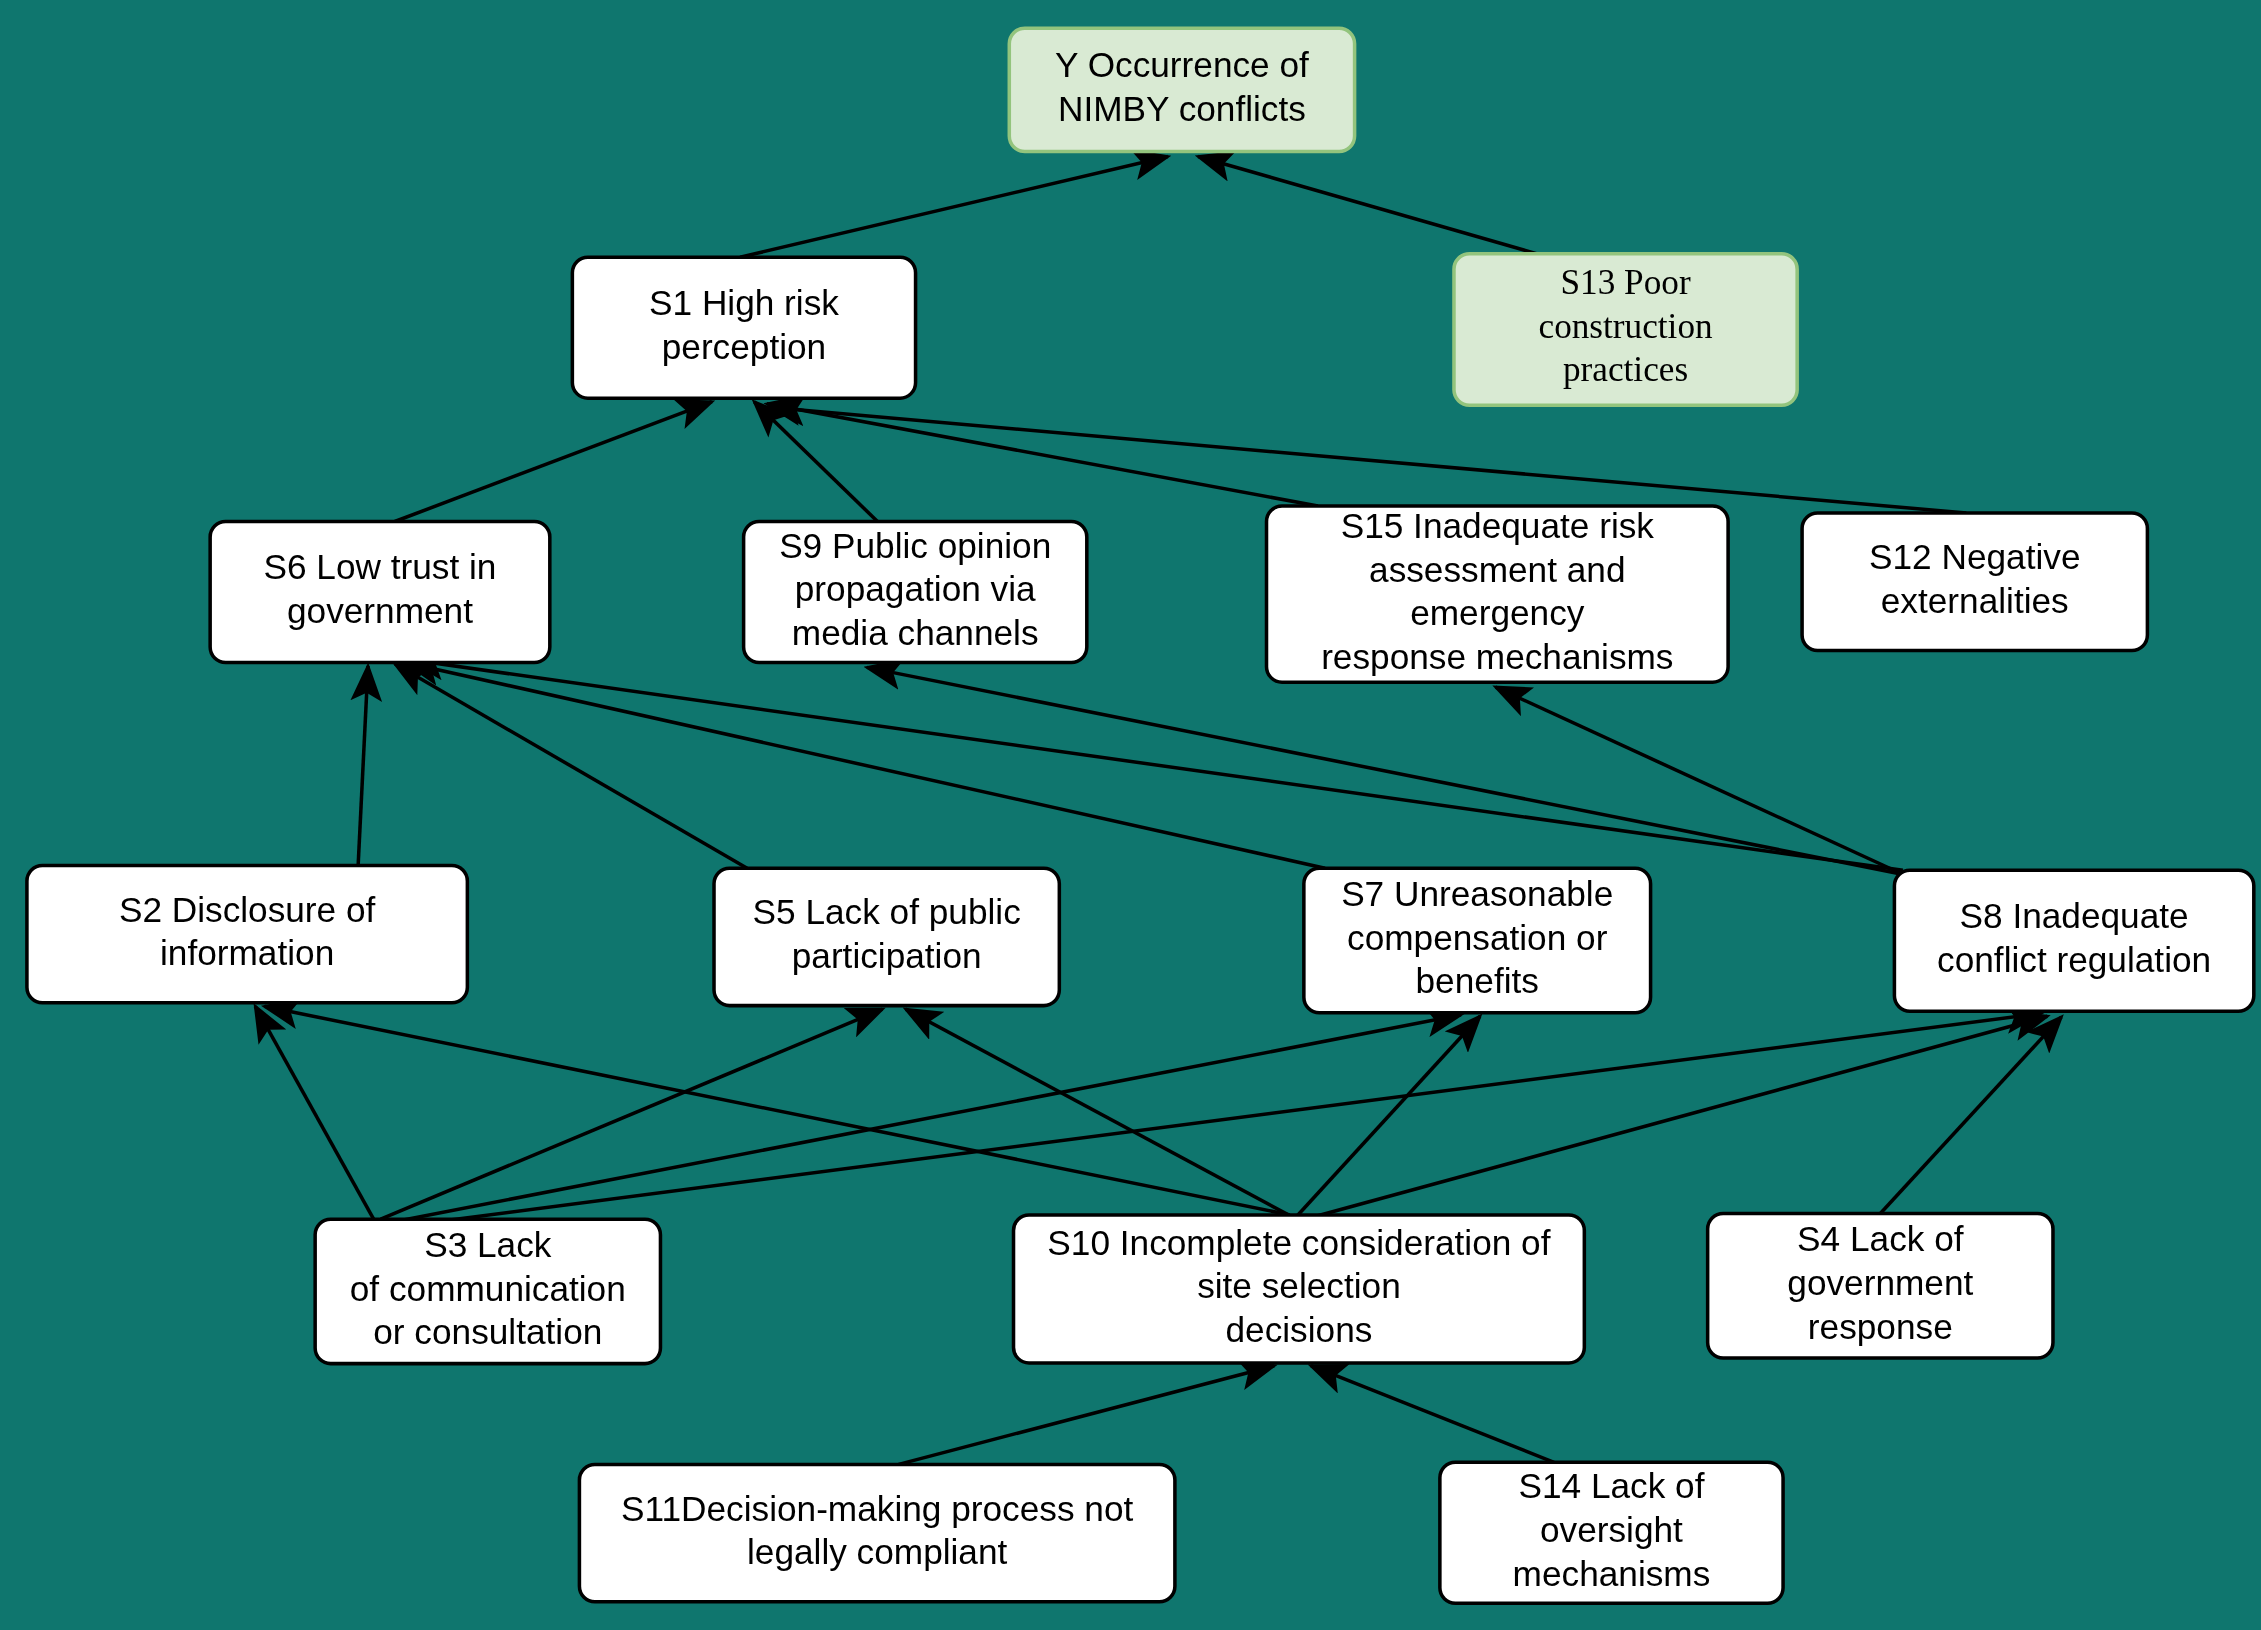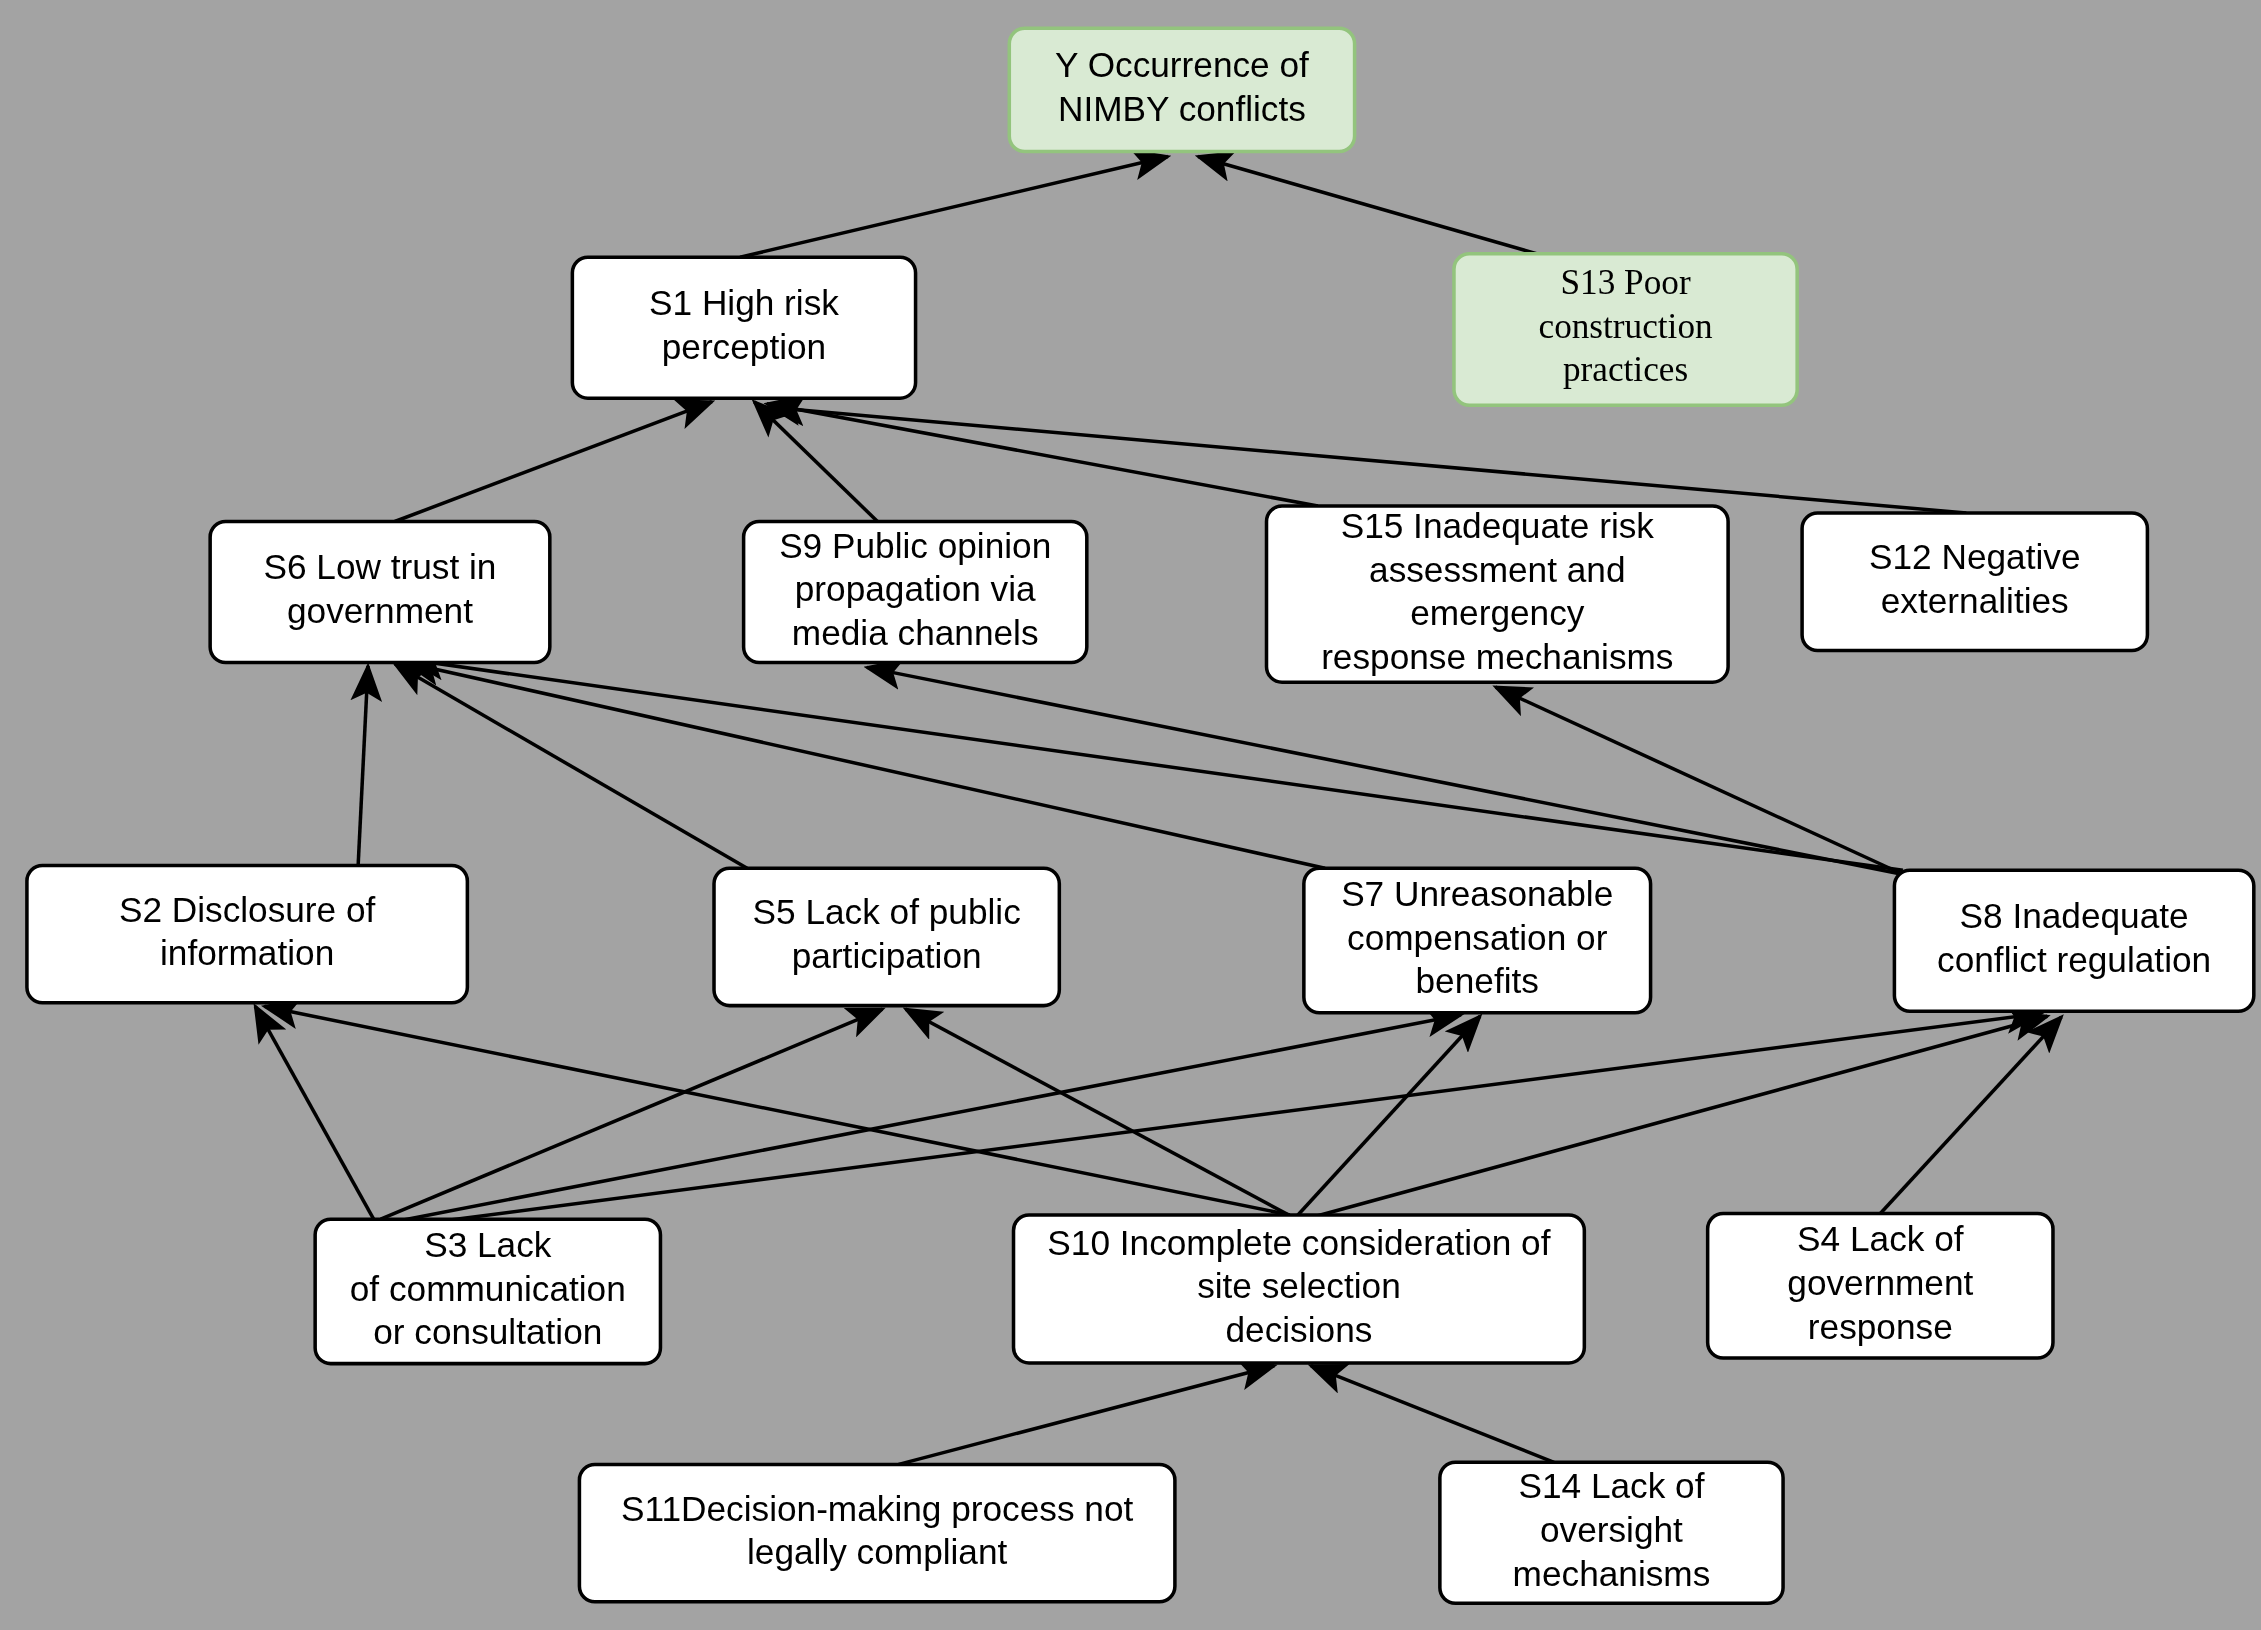--- a/index.html
+++ b/index.html
@@ -4,21 +4,21 @@
 <style>
   html, body {
     margin: 0;
     padding: 0;
     background: #ffffff;
   }
   #page {
     position: relative;
     width: 2261px;
     height: 1630px;
-    background: #a3a3a3;
+    background: #0f766e;
     overflow: hidden;
     font-family: "Liberation Sans", sans-serif;
   }
   #diagram-svg {
     position: absolute;
     left: 0;
     top: 0;
     width: 2261px;
     height: 1630px;
   }

